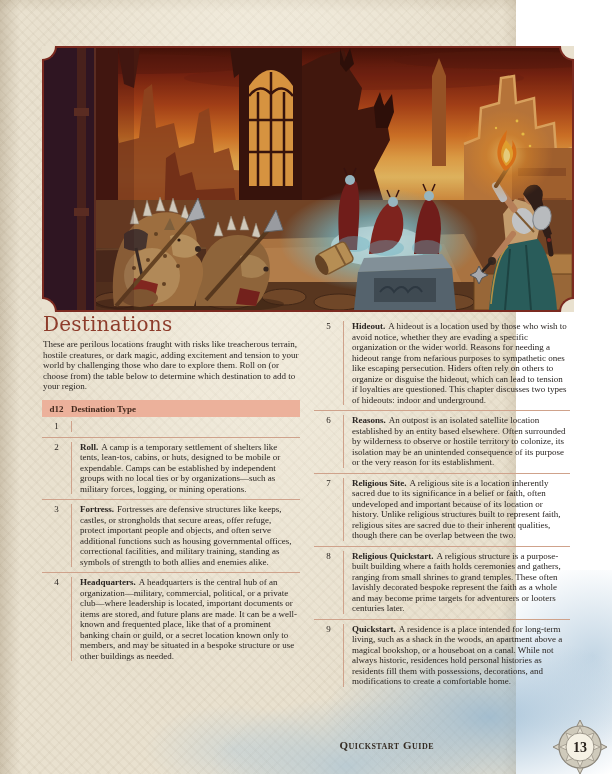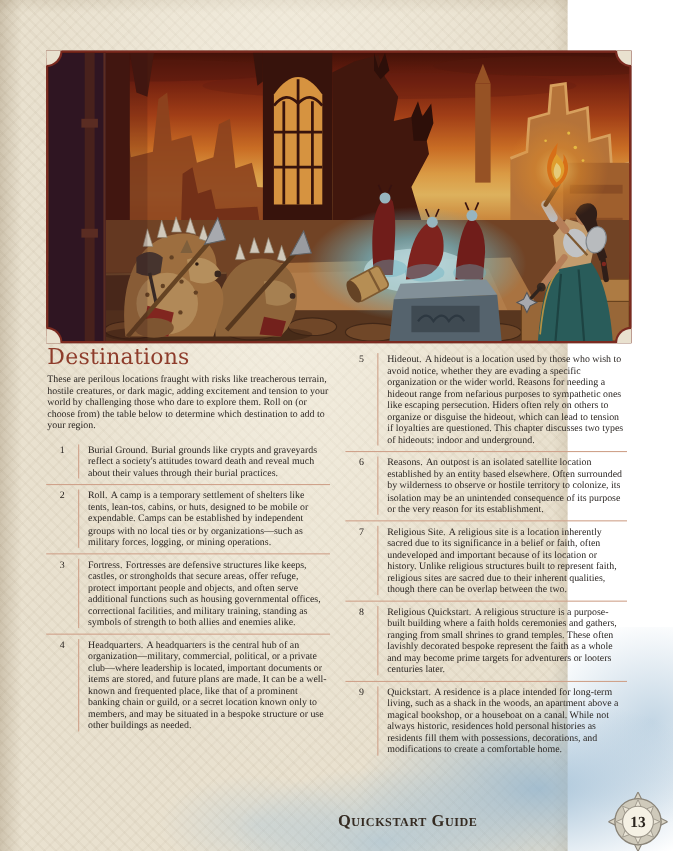--- a/index.html
+++ b/index.html
@@ -40,24 +40,24 @@
     font-size:20px;line-height:1;margin:0 0 5px 1px;letter-spacing:.2px;}
   p.intro{margin:0 0 8px 1px;font-family:Liberation Serif, serif;}
   
   .dtable{width:100%;}
   .thead{display:flex;background:#ecb19b;font-weight:bold;color:#42291d;padding:4px 0 3px;}
   .thead .roll-h{flex:0 0 29px;text-align:center;}
   .trow{display:flex;padding:4px 0 5px;}
   .trow + .trow{border-top:1px solid #cfa28b;}
   .roll{flex:0 0 29px;text-align:center;border-right:1px solid #cfa28b;}
   .desc{flex:1;padding:0 2px 0 8px;}
-  .term{font-weight:normal;margin-right:3px;}
+  .term{font-weight:bold;margin-right:3px;}
   
   .footer-label{position:absolute;right:82px;top:739px;font-variant-caps:small-caps;
-    font-weight:bold;font-size:15px;letter-spacing:.5px;color:#352b22;text-align:right;}
+    font-weight:bold;font-size:11px;letter-spacing:.5px;color:#352b22;text-align:right;}
   .compass{position:absolute;left:553px;top:720px;width:54px;height:54px;}
   .compass text{font-family:"Liberation Serif",serif;font-weight:bold;font-size:14px;fill:#2a241e;}
 </style>
 </head>
 <body>
 
 <div class="page">
 
   <div class="wash"></div>
 
@@ -268,23 +268,26 @@
     <div class="corner tl"></div>
     <div class="corner tr"></div>
     <div class="corner bl"></div>
     <div class="corner br"></div>
   </div>
 
   <section class="col left">
     <h1 class="heading">Destinations</h1>
     <p class="intro">These are perilous locations fraught with risks like treacherous terrain, hostile creatures, or dark magic, adding excitement and tension to your world by challenging those who dare to explore them. Roll on (or choose from) the table below to determine which destination to add to your region.</p>
     <div class="dtable">
+      <div class="thead">
+        <span class="roll-h">d12</span>
+        <span>Destination Type</span>
+      </div>
       <div class="trow">
         <div class="roll">1</div>
-        <div class="desc"><span class="term">Burial Ground.</span><span>Burial grounds like crypts and graveyards reflect a society's attitudes toward death and reveal much about their values through their burial practices.</span></div>
       </div>
       <div class="trow">
         <div class="roll">2</div>
         <div class="desc"><span class="term">Roll.</span><span>A camp is a temporary settlement of shelters like tents, lean-tos, cabins, or huts, designed to be mobile or expendable. Camps can be established by independent groups with no local ties or by organizations—such as military forces, logging, or mining operations.</span></div>
       </div>
       <div class="trow">
         <div class="roll">3</div>
         <div class="desc"><span class="term">Fortress.</span><span>Fortresses are defensive structures like keeps, castles, or strongholds that secure areas, offer refuge, protect important people and objects, and often serve additional functions such as housing governmental offices, correctional facilities, and military training, standing as symbols of strength to both allies and enemies alike.</span></div>
       </div>
       <div class="trow">

